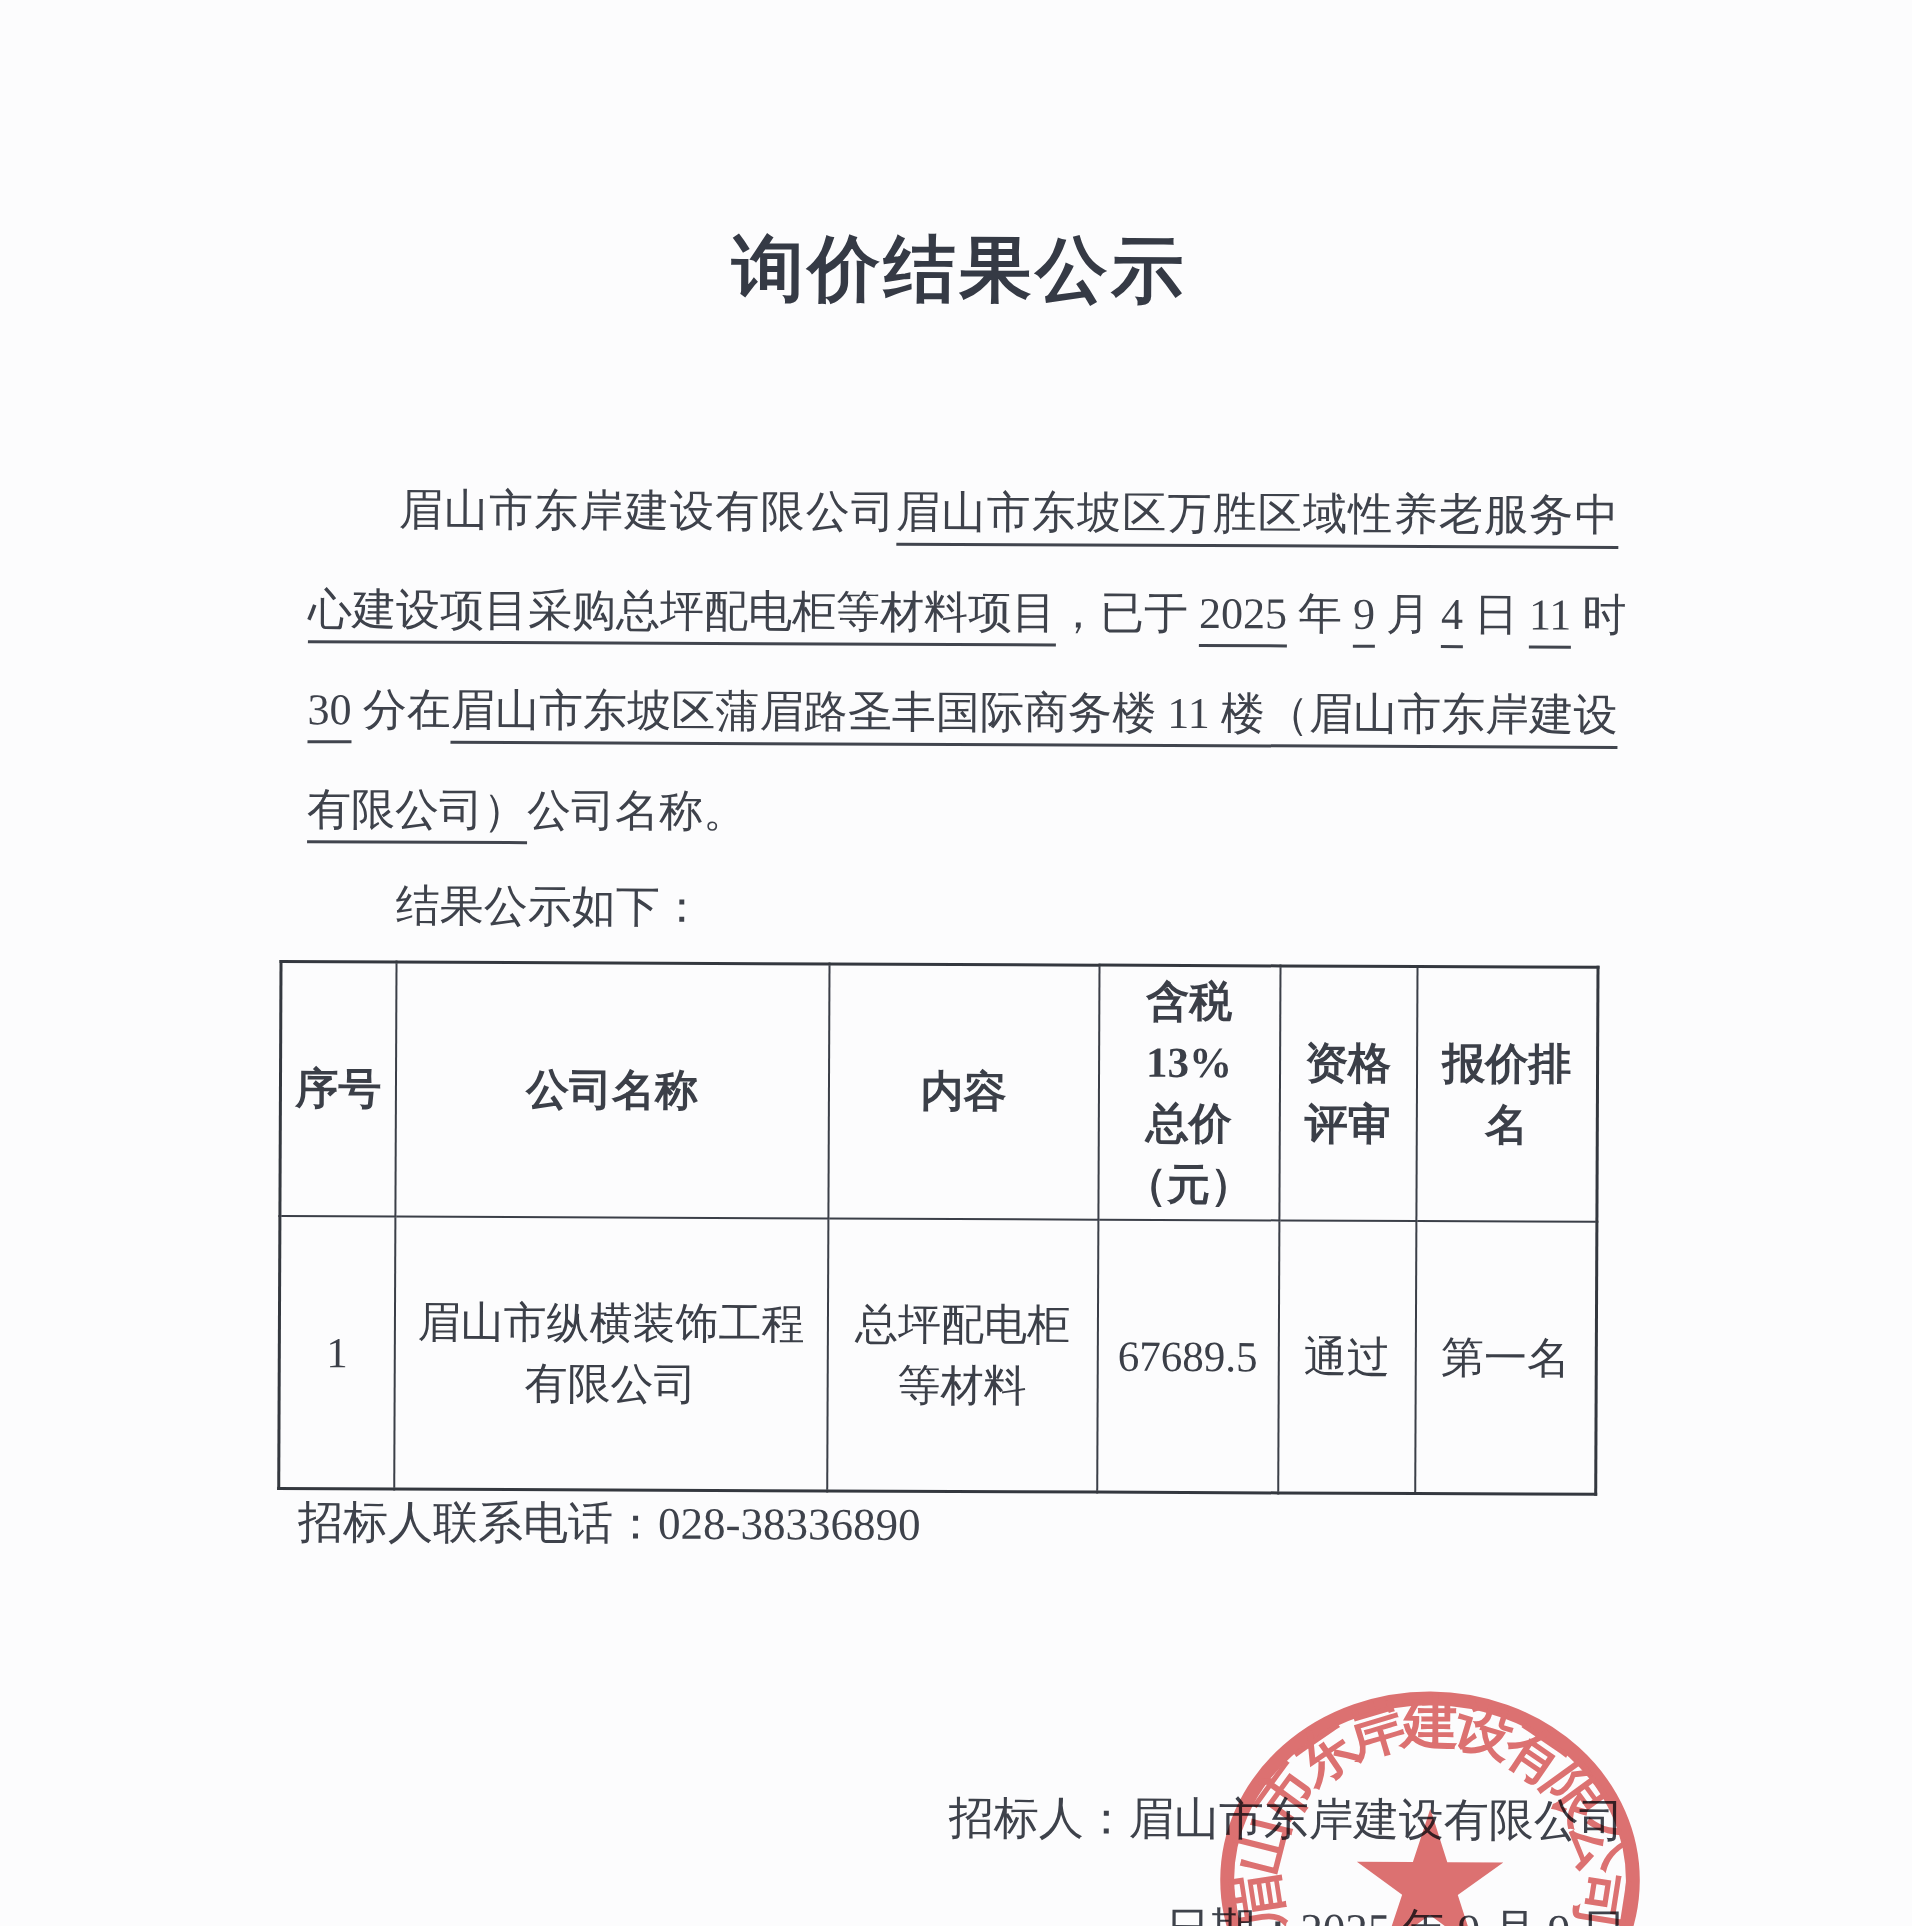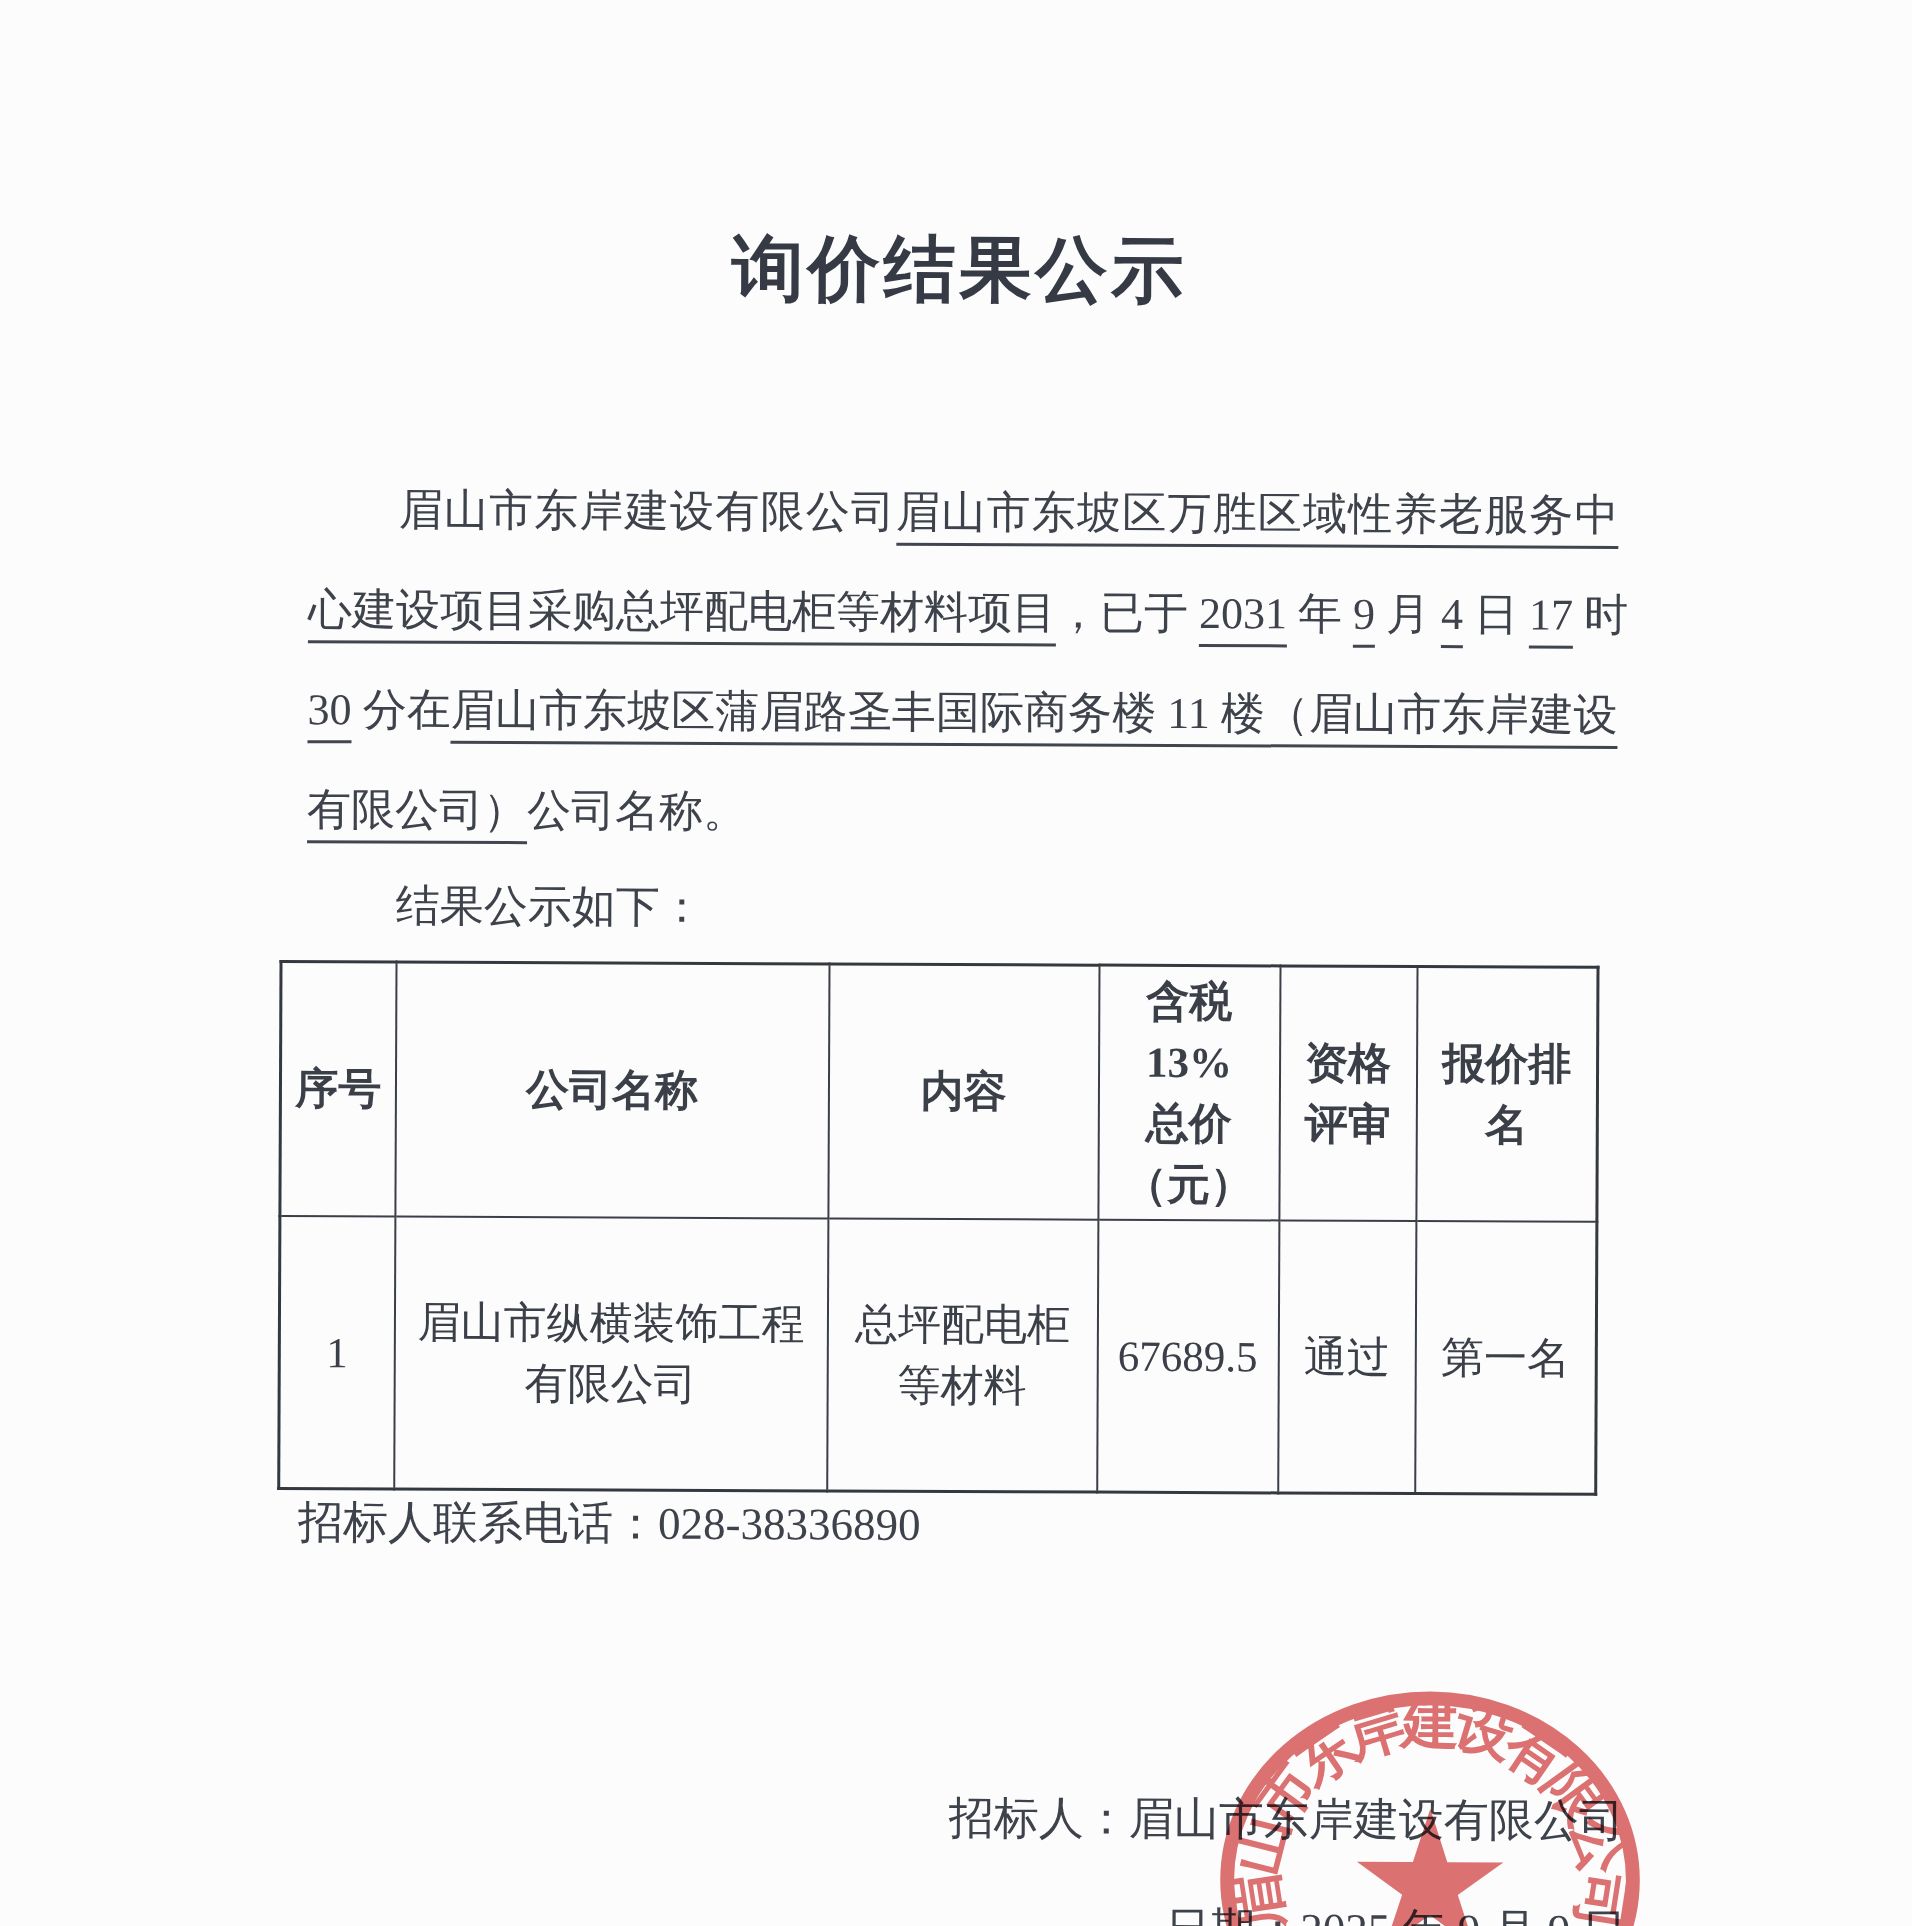--- a/index.html
+++ b/index.html
@@ -63,21 +63,21 @@
 </head>
 <body>
 
 <div class="page">
   <div class="tilt">
 
     <h1 class="title">询价结果公示</h1>
 
     <div class="para">
       <div class="pline"><span class="ind"></span><span>眉山市东岸建设有限公司</span><span class="u">眉山市东坡区万胜区域性养老服务中</span></div>
-      <div class="pline"><span class="u">心建设项目采购总坪配电柜等材料项目</span><span>，已于 </span><span class="u">2031</span><span> 年 </span><span class="u">9</span><span> 月 </span><span class="u">4</span><span> 日 </span><span class="u">17</span><span> 时</span></div>
+      <div class="pline"><span class="u">心建设项目采购总坪配电柜等材料项目</span><span>，已于 </span><span class="u">2025</span><span> 年 </span><span class="u">9</span><span> 月 </span><span class="u">4</span><span> 日 </span><span class="u">11</span><span> 时</span></div>
       <div class="pline"><span class="u">30</span><span> 分在</span><span class="u">眉山市东坡区蒲眉路圣丰国际商务楼 11 楼（眉山市东岸建设</span></div>
       <div class="pline pline-last"><span class="u">有限公司）</span><span>公司名称。</span></div>
     </div>
 
     <div class="results-label"><span class="ind"></span><span>结果公示如下：</span></div>
 
     <table class="results">
       <colgroup>
         <col style="width:115px">
           <col style="width:433px">

